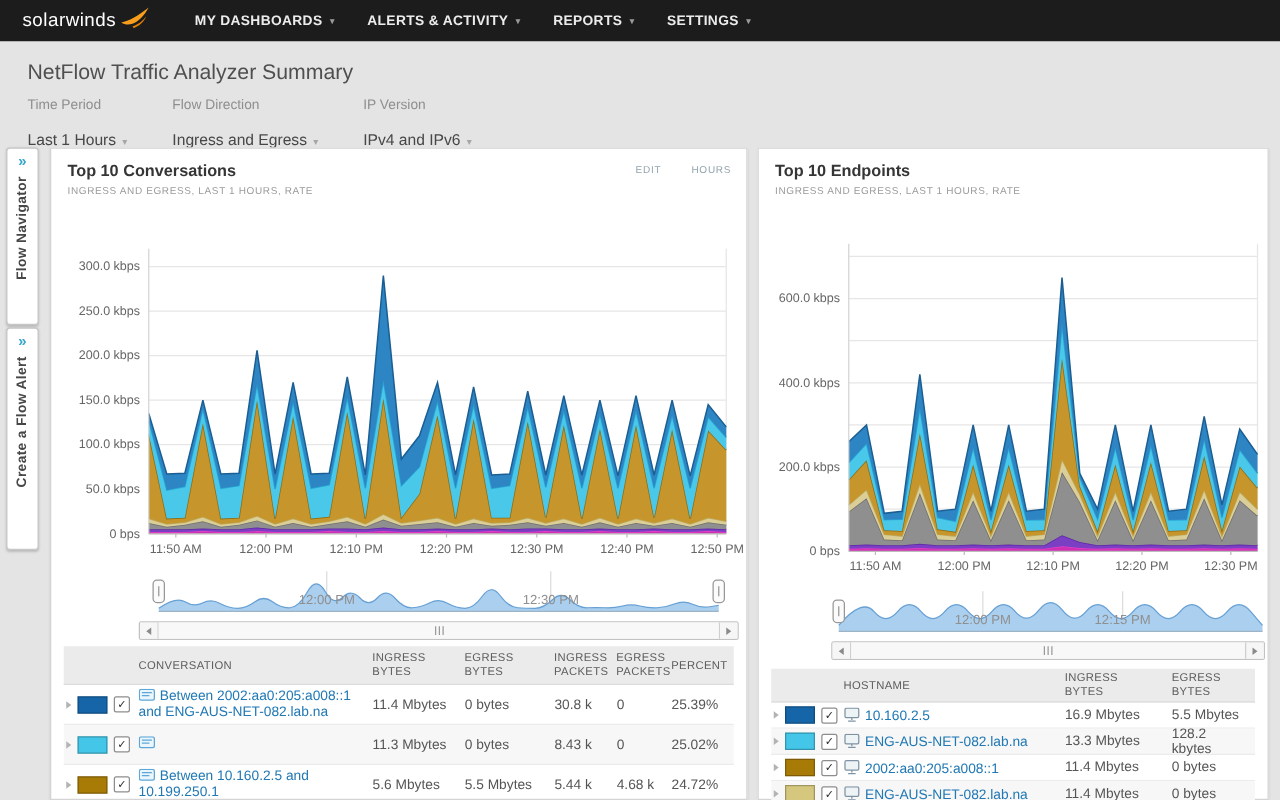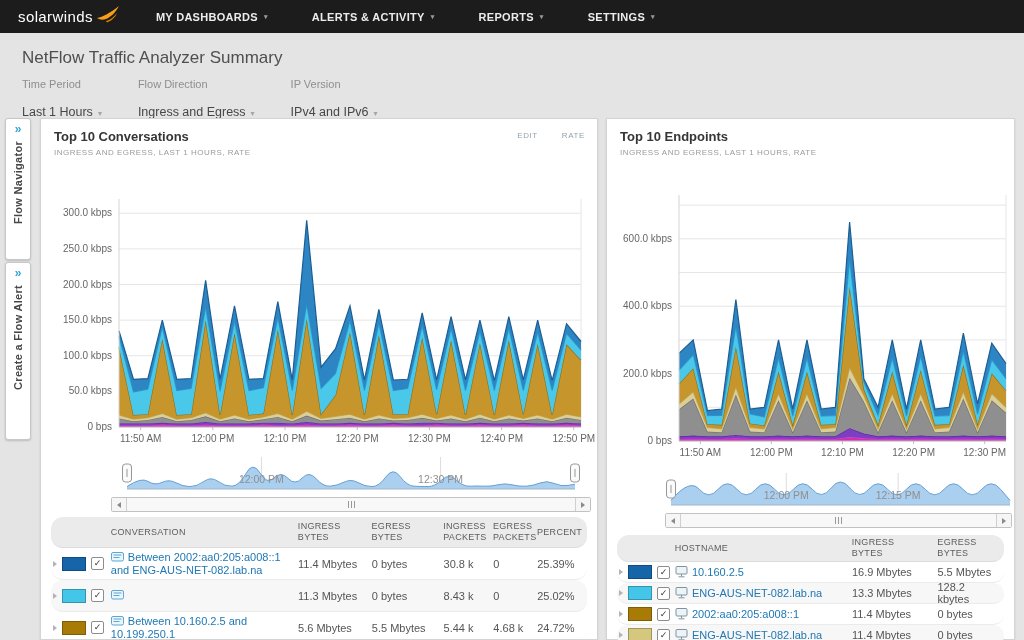--- a/index.html
+++ b/index.html
@@ -3,21 +3,21 @@
 <meta charset="utf-8">
 <style>
   html,body{margin:0;padding:0;background:#e4e4e4;font-family:"Liberation Sans",sans-serif;}
   .screen{position:relative;width:1024px;height:640px;overflow:hidden;background:#e4e4e4;}
 
   
   .nav{position:absolute;left:0;top:0;width:1024px;height:33px;background:#1c1c1c;display:flex;align-items:center;}
   .brand{display:flex;align-items:center;margin-left:18px;cursor:pointer;}
   .brand-text{color:#ffffff;font-size:15px;letter-spacing:.4px;}
   .swoosh{margin-left:3px;position:relative;top:-3px;}
-  .menus{display:flex;margin-left:36px;gap:44px;}
+  .menus{display:flex;margin-left:36px;gap:26px;}
   .menu{color:#ececec;font-size:11px;font-weight:bold;letter-spacing:.3px;cursor:pointer;display:flex;align-items:center;}
   .menu .caret{font-size:7px;color:#9a9a9a;margin-left:6px;}
 
   
   .page-title{position:absolute;left:22px;top:48px;font-size:17px;color:#4f4f4f;font-weight:400;margin:0;}
   .filters{position:absolute;left:22px;top:78px;display:flex;gap:36px;}
   .filter .flabel{font-size:11px;color:#8e8e8e;margin-bottom:3px;}
   .filter .fvalue{font-size:12.5px;color:#474747;cursor:pointer;margin-top:15px;}
   .filter .caret{font-size:8px;color:#a6a6a6;margin-left:5px;}
 
@@ -57,21 +57,21 @@
   .tri-l{width:0;height:0;border-top:3px solid transparent;border-bottom:3px solid transparent;border-right:4px solid #8a8a8a;}
   .tri-r{width:0;height:0;border-top:3px solid transparent;border-bottom:3px solid transparent;border-left:4px solid #8a8a8a;}
   .strack{flex:1;position:relative;background:#ededed;}
   .sthumb{position:absolute;left:0;right:0;top:0;bottom:0;background:#f8f8f8;display:flex;align-items:center;justify-content:center;cursor:grab;}
   .grip{width:1px;height:7px;background:#9a9a9a;box-shadow:3px 0 0 #9a9a9a,-3px 0 0 #9a9a9a;}
 
   
   .tbl{position:absolute;left:10px;right:10px;font-size:11px;color:#555;}
   #conv-table{top:398px;}
   #endp-table{top:416px;}
-  .tr{display:flex;align-items:center;border-bottom:1px solid #ebebeb;border-radius:12px;}
+  .tr{display:flex;align-items:center;border-bottom:1px solid #ebebeb;}
   .tr.th{background:#ebebeb;border-bottom:1px solid #dcdcdc;color:#5c5c5c;}
   .th-cell{display:flex;flex-direction:column;justify-content:center;font-size:9px;letter-spacing:.3px;line-height:11px;}
   #conv-table .tr.th{height:30px;}
   #conv-table .tr.row{min-height:31px;}
   #endp-table .tr.th{height:26px;}
   #endp-table .tr.row{height:20px;}
   .tr.row:nth-child(odd){background:#f7f7f7;}
   .td{box-sizing:border-box;padding-right:6px;}
   
   #conv-table .c-ctrl{width:60px;display:flex;align-items:center;gap:5px;padding-left:2px;}
@@ -150,21 +150,21 @@
     <span class="chev">»</span>
     <span class="vlabel">Create a Flow Alert</span>
   </div>
 
   <section class="panel" id="panel-conversations">
     <div class="phead">
       <div class="ptitle">Top 10 Conversations</div>
       <div class="psub">INGRESS AND EGRESS, LAST 1 HOURS, RATE</div>
       <div class="pactions">
         <a>EDIT</a>
-        <a>RATE</a>
+        <a>HOURS</a>
       </div>
     </div>
     <svg id="conv-chart" class="chartsvg" width="556" height="262">
         <line x1="78" y1="238" x2="540" y2="238" stroke="#e6e6e6" stroke-width="1"></line>
         <line x1="78" y1="202.375" x2="540" y2="202.375" stroke="#e6e6e6" stroke-width="1"></line>
         <line x1="78" y1="166.75" x2="540" y2="166.75" stroke="#e6e6e6" stroke-width="1"></line>
         <line x1="78" y1="131.125" x2="540" y2="131.125" stroke="#e6e6e6" stroke-width="1"></line>
         <line x1="78" y1="95.5" x2="540" y2="95.5" stroke="#e6e6e6" stroke-width="1"></line>
         <line x1="78" y1="59.875" x2="540" y2="59.875" stroke="#e6e6e6" stroke-width="1"></line>
         <line x1="78" y1="24.25" x2="540" y2="24.25" stroke="#e6e6e6" stroke-width="1"></line>

